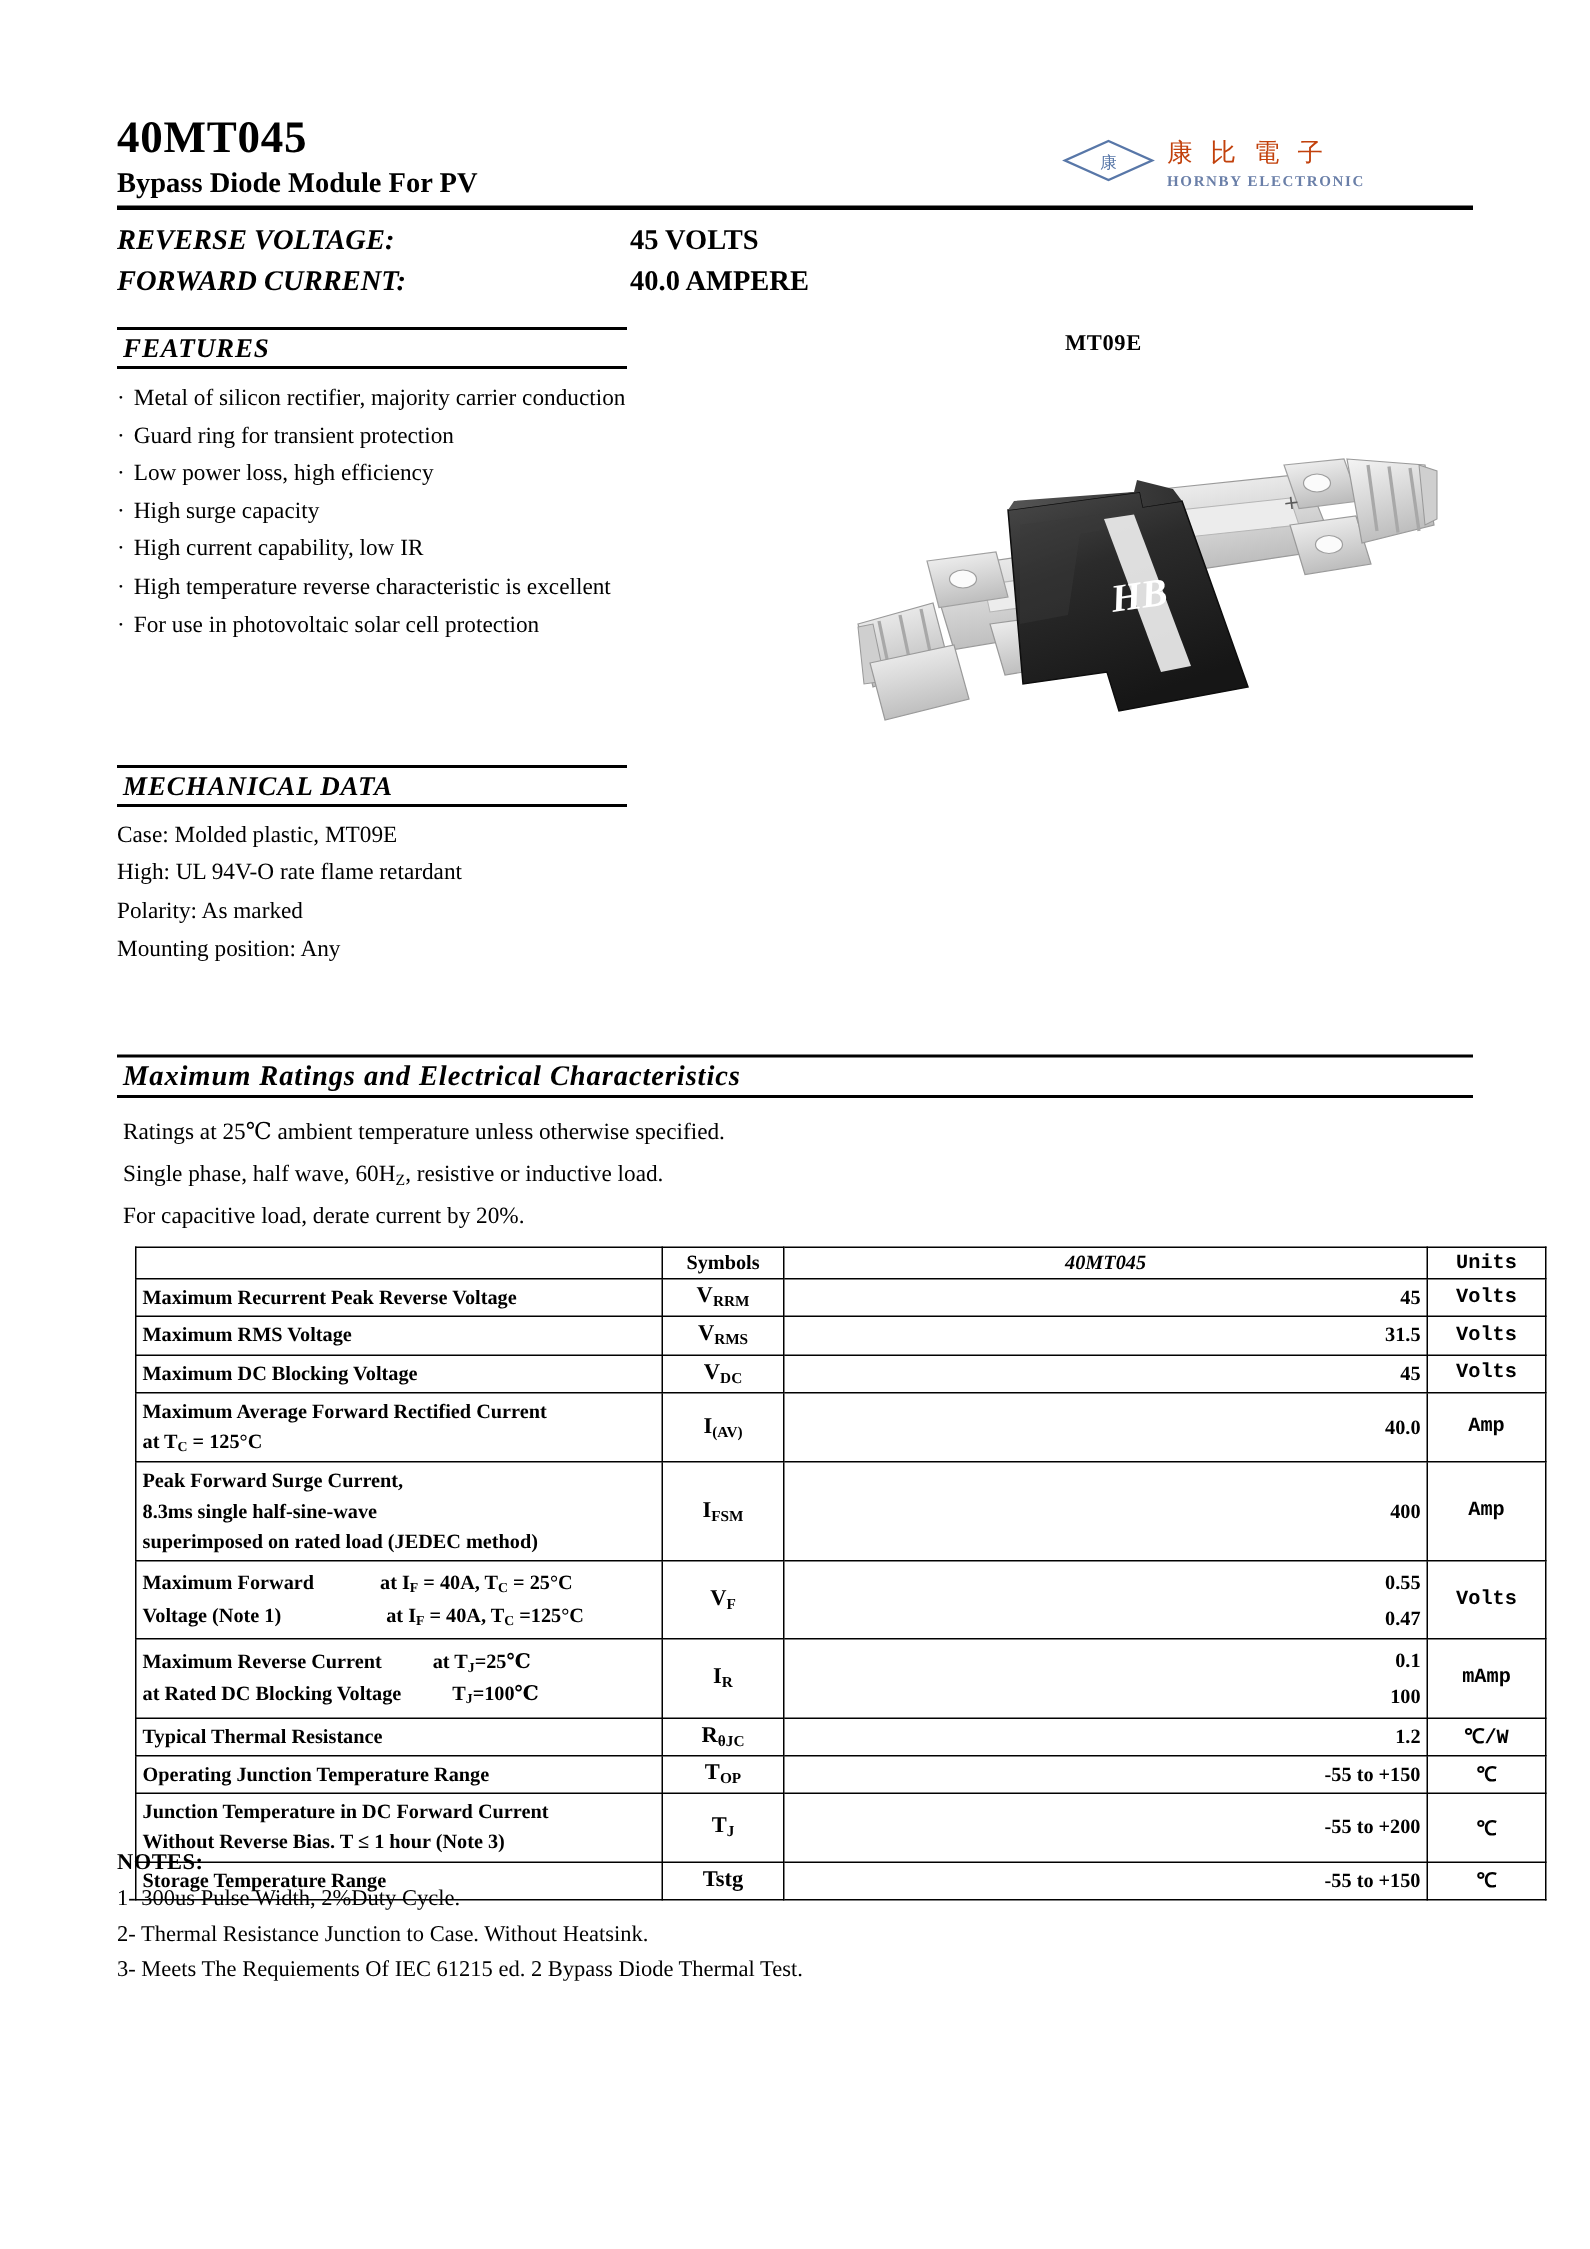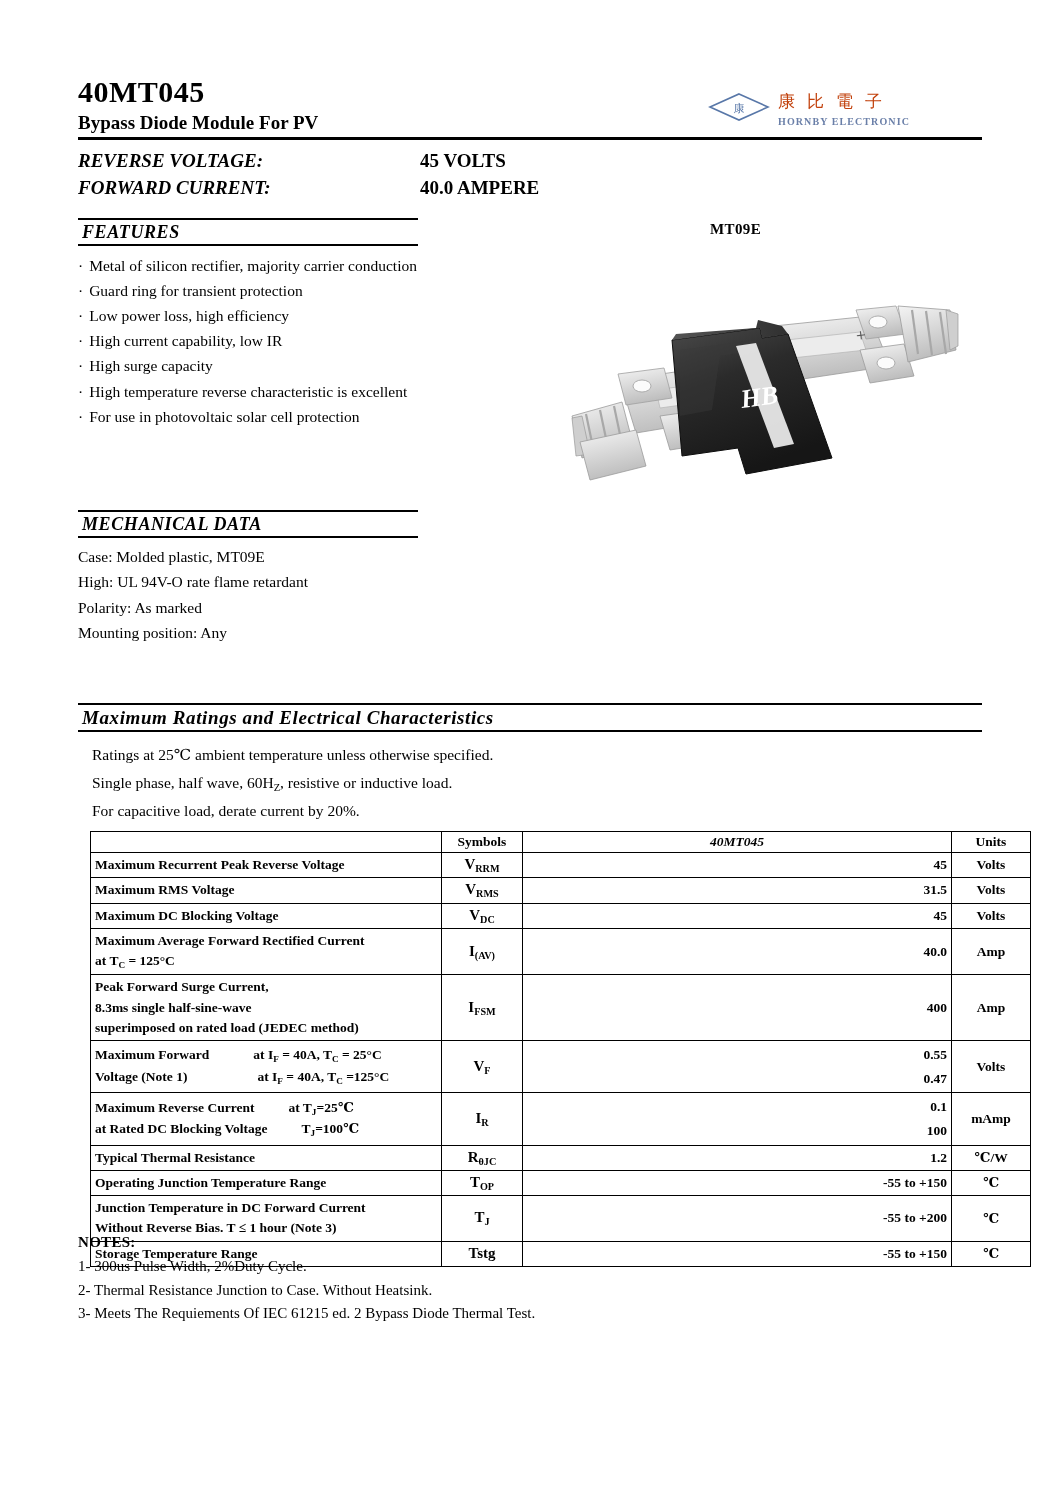--- a/index.html
+++ b/index.html
@@ -155,21 +155,21 @@
     top: 288px;
     width: 400px;
     height: 230px;
   }
 
   
   #ratings-sec { left: 78px; top: 703px; width: 904px; }
   #ratings-sec .sec-title { font-size: 19px; }
   .ratings-notes {
     margin-top: 9px;
-    margin-left: 14px;
+    margin-left: 4px;
   }
   .ratings-notes div {
     font-size: 15.5px;
     line-height: 1.78;
   }
   sub { font-size: 0.68em; vertical-align: -0.28em; }
 
   
   .tbl-wrap {
     position: absolute;
@@ -186,21 +186,21 @@
   table.rt td {
     border: 1.6px solid #000;
     font-size: 13.5px;
     font-weight: bold;
     padding: 2px 4px;
     vertical-align: middle;
   }
   .c-param { width: 342px; text-align: left; padding-left: 5px; }
   .c-sym   { width: 72px;  text-align: center; }
   .c-val   { width: 420px; text-align: right; font-weight: normal; font-size: 14px; }
-  .c-unit  { width: 70px;  text-align: center; }
+  .c-unit  { width: 70px;  text-align: center; font-family: Liberation Mono, monospace; }
 
   td.hdr-cell { text-align: center; }
   td.hdr-val { font-style: italic; font-weight: bold; font-size: 14px; }
   .param-line { display: block; line-height: 1.5; white-space: nowrap; }
   .cond { display: inline-block; }
   .cond-pad { padding-left: 44px; }
   .cond-pad2 { padding-left: 34px; }
   .cond-pad3 { padding-left: 70px; }
   .val-line { display: block; line-height: 1.75; }
   .sym { font-size: 15px; }
@@ -258,22 +258,22 @@
       <div class="spec-value">40.0 AMPERE</div>
     </div>
   </div>
 
   <div class="sec" id="features-sec">
     <div class="sec-title">FEATURES</div>
     <ul class="feature-list">
       <li><span class="bullet">·</span><span>Metal of silicon rectifier, majority carrier conduction</span></li>
       <li><span class="bullet">·</span><span>Guard ring for transient protection</span></li>
       <li><span class="bullet">·</span><span>Low power loss, high efficiency</span></li>
+      <li><span class="bullet">·</span><span>High surge capacity</span></li>
       <li><span class="bullet">·</span><span>High current capability, low IR</span></li>
-      <li><span class="bullet">·</span><span>High surge capacity</span></li>
       <li><span class="bullet">·</span><span>High temperature reverse characteristic is excellent</span></li>
       <li><span class="bullet">·</span><span>For use in photovoltaic solar cell protection</span></li>
     </ul>
   </div>
 
   <div class="sec" id="mech-sec">
     <div class="sec-title">MECHANICAL  DATA</div>
     <ul class="mech-list">
       <li>Case: Molded plastic, MT09E</li>
       <li>High: UL 94V-O rate flame retardant</li>

